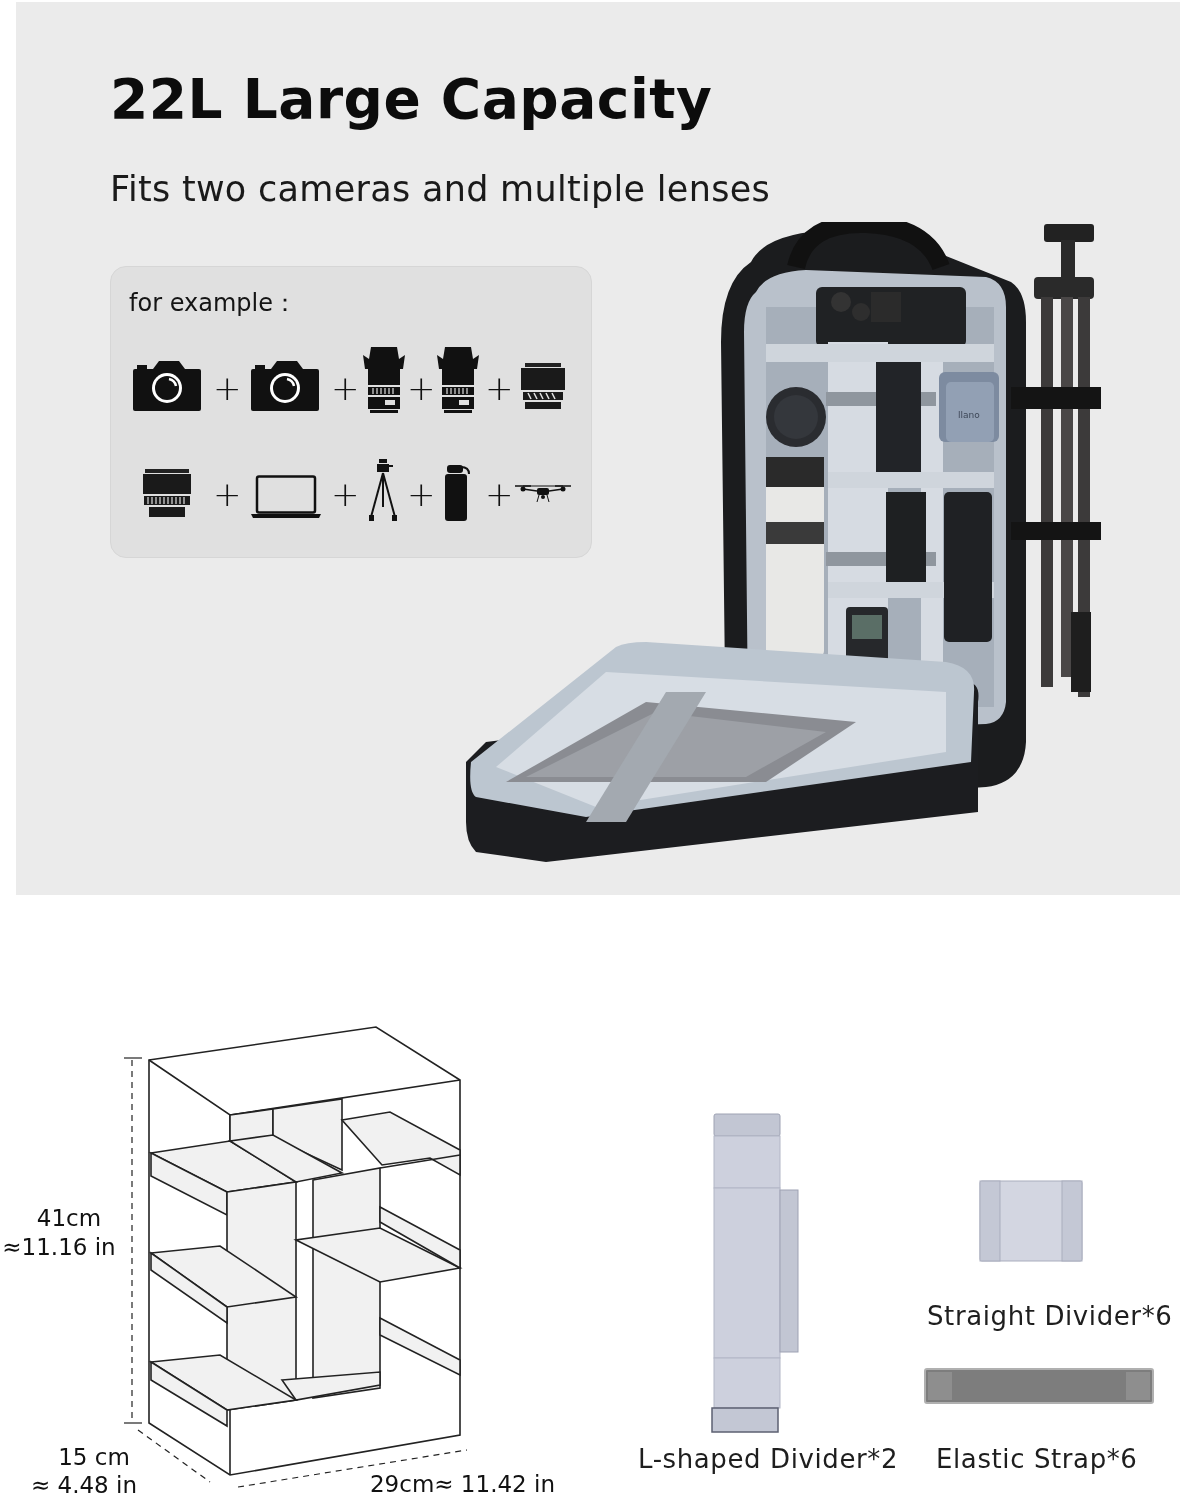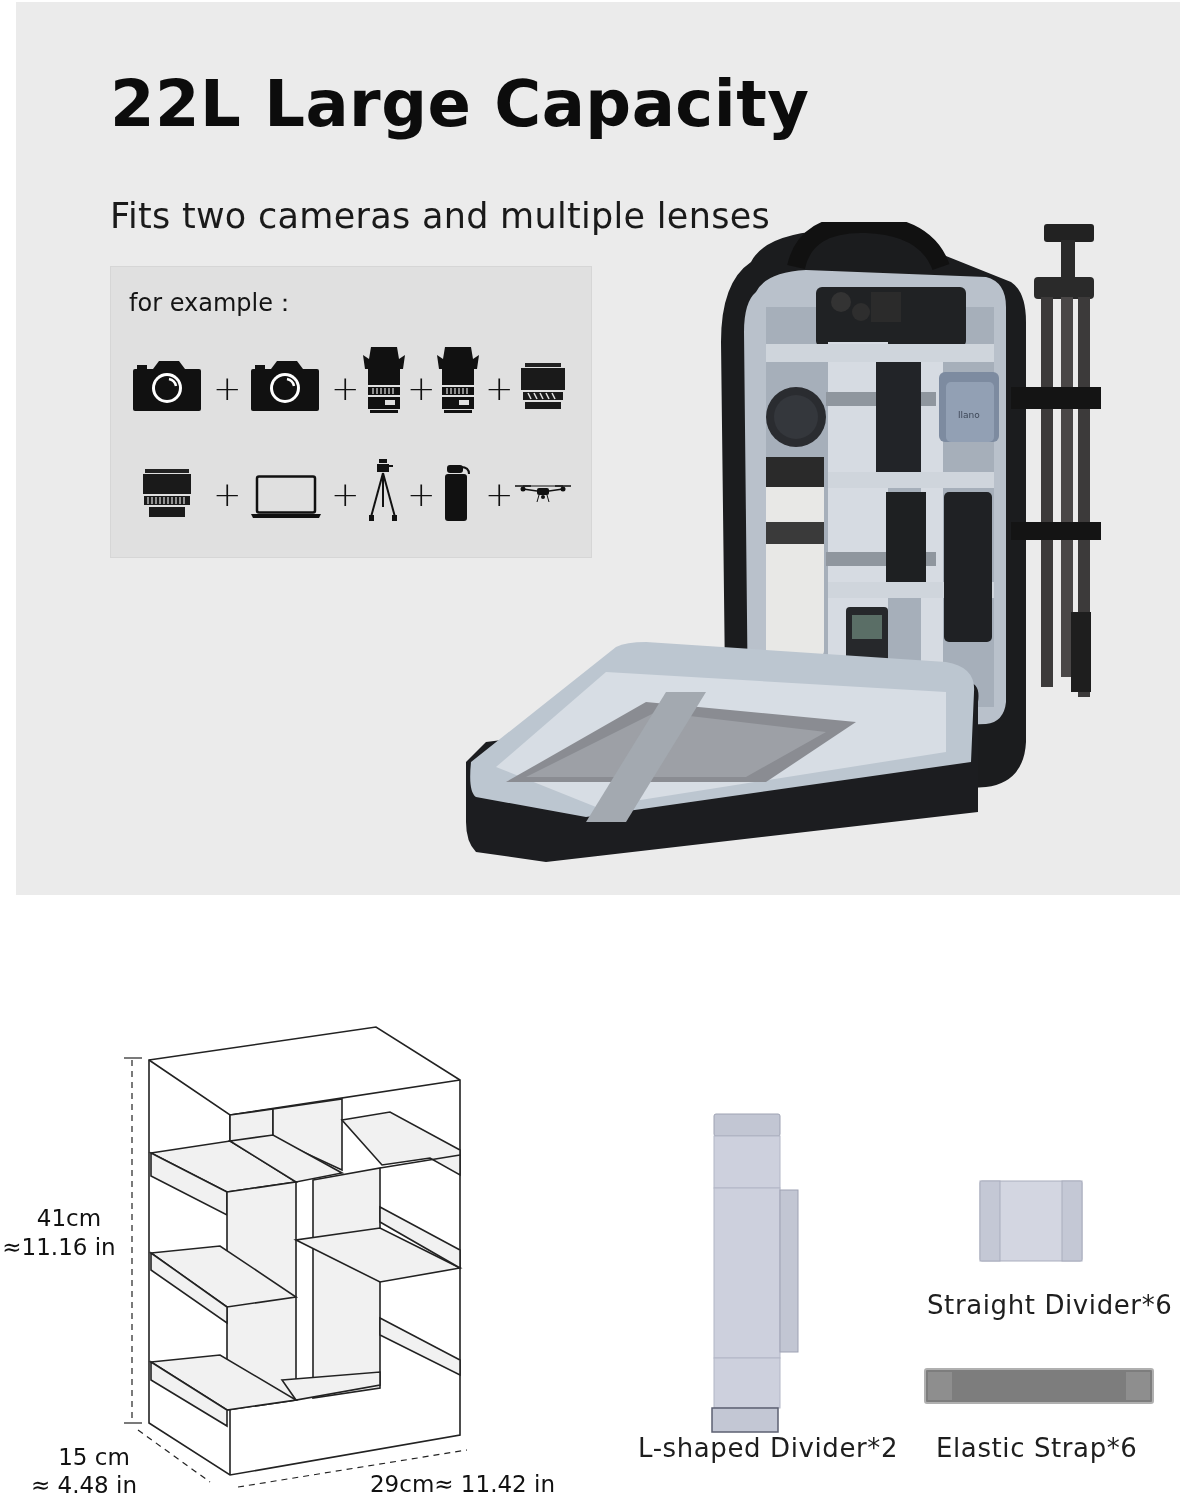--- a/index.html
+++ b/index.html
@@ -1,33 +1,33 @@
 <!DOCTYPE html>
 <html><head>
 <meta charset="utf-8">
 <style>
   html, body { margin: 0; padding: 0; }
   body { width: 1185px; height: 1500px; background: #ffffff; position: relative; overflow: hidden;
          font-family: "DejaVu Sans", "Liberation Sans", sans-serif; color: #111; }
   .hero { position: absolute; left: 16px; top: 2px; width: 1164px; height: 893px; background: #ebebeb; }
-  .title { position: absolute; left: 110px; top: 72px; font-size: 64px; font-weight: bold; letter-spacing: 0.5px; color: #0c0c0c; margin: 0; line-height: 1; }
-  .subtitle { position: absolute; left: 110px; top: 172px; font-size: 35px; color: #1a1a1a; line-height: 1; letter-spacing: 0.3px; margin-top: 27px; }
-  .example-card { position: absolute; left: 110px; top: 266px; width: 480px; height: 290px; background: #e0e0e0; border-radius: 0; border: 1px solid #d6d6d6; }
+  .title { position: absolute; left: 110px; top: 72px; font-size: 55px; font-weight: bold; letter-spacing: 0.5px; color: #0c0c0c; margin: 0; line-height: 1; }
+  .subtitle { position: absolute; left: 110px; top: 172px; font-size: 35px; color: #1a1a1a; line-height: 1; letter-spacing: 0.3px; }
+  .example-card { position: absolute; left: 110px; top: 266px; width: 480px; height: 290px; background: #e0e0e0; border-radius: 16px; border: 1px solid #d6d6d6; }
   .example-label { position: absolute; left: 18px; top: 20px; font-size: 24px; color: #141414; }
   .icon-row { position: absolute; left: 0; width: 480px; height: 80px; }
   .icon-row.r1 { top: 72px; }
   .icon-row.r2 { top: 180px; }
   .ic { position: absolute; }
   .plus { position: absolute; font-size: 34px; color: #111; line-height: 1; font-weight: 300; }
   
   .backpack { position: absolute; left: 466px; top: 222px; width: 660px; height: 640px; }
   
   .dims-diagram { position: absolute; left: 110px; top: 1010px; width: 450px; height: 490px; }
   .dim-label { position: absolute; font-size: 23px; color: #111; text-align: center; line-height: 28px; }
-  .acc-label { position: absolute; font-size: 26px; color: #1e1e1e; letter-spacing: 0.6px; white-space: nowrap; }
+  .acc-label { position: absolute; font-size: 26px; color: #1e1e1e; letter-spacing: 0.6px; white-space: nowrap; margin-top: 11px; }
 </style>
 </head>
 <body>
 
 <div class="hero"></div>
 
 <h1 class="title">22L Large Capacity</h1>
 <div class="subtitle">Fits two cameras and multiple lenses</div>
 
 <div class="example-card">

